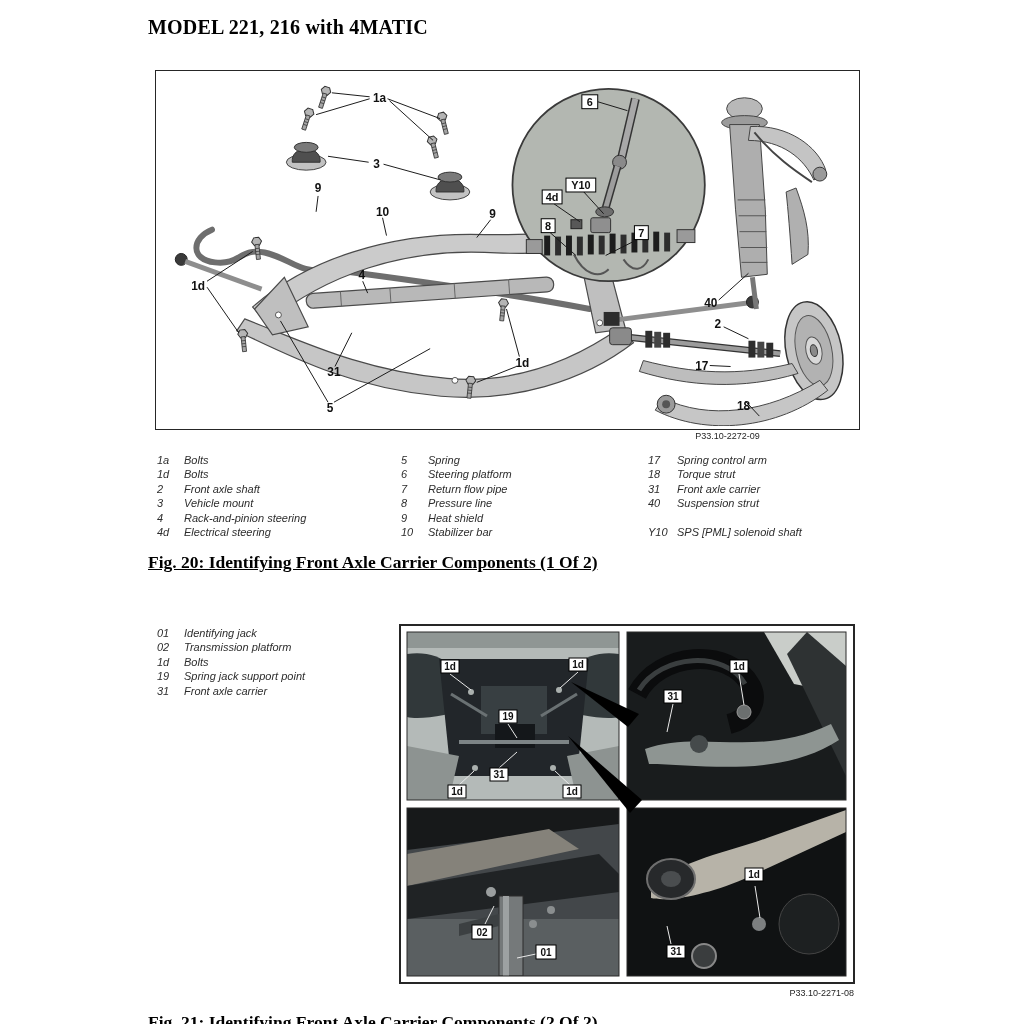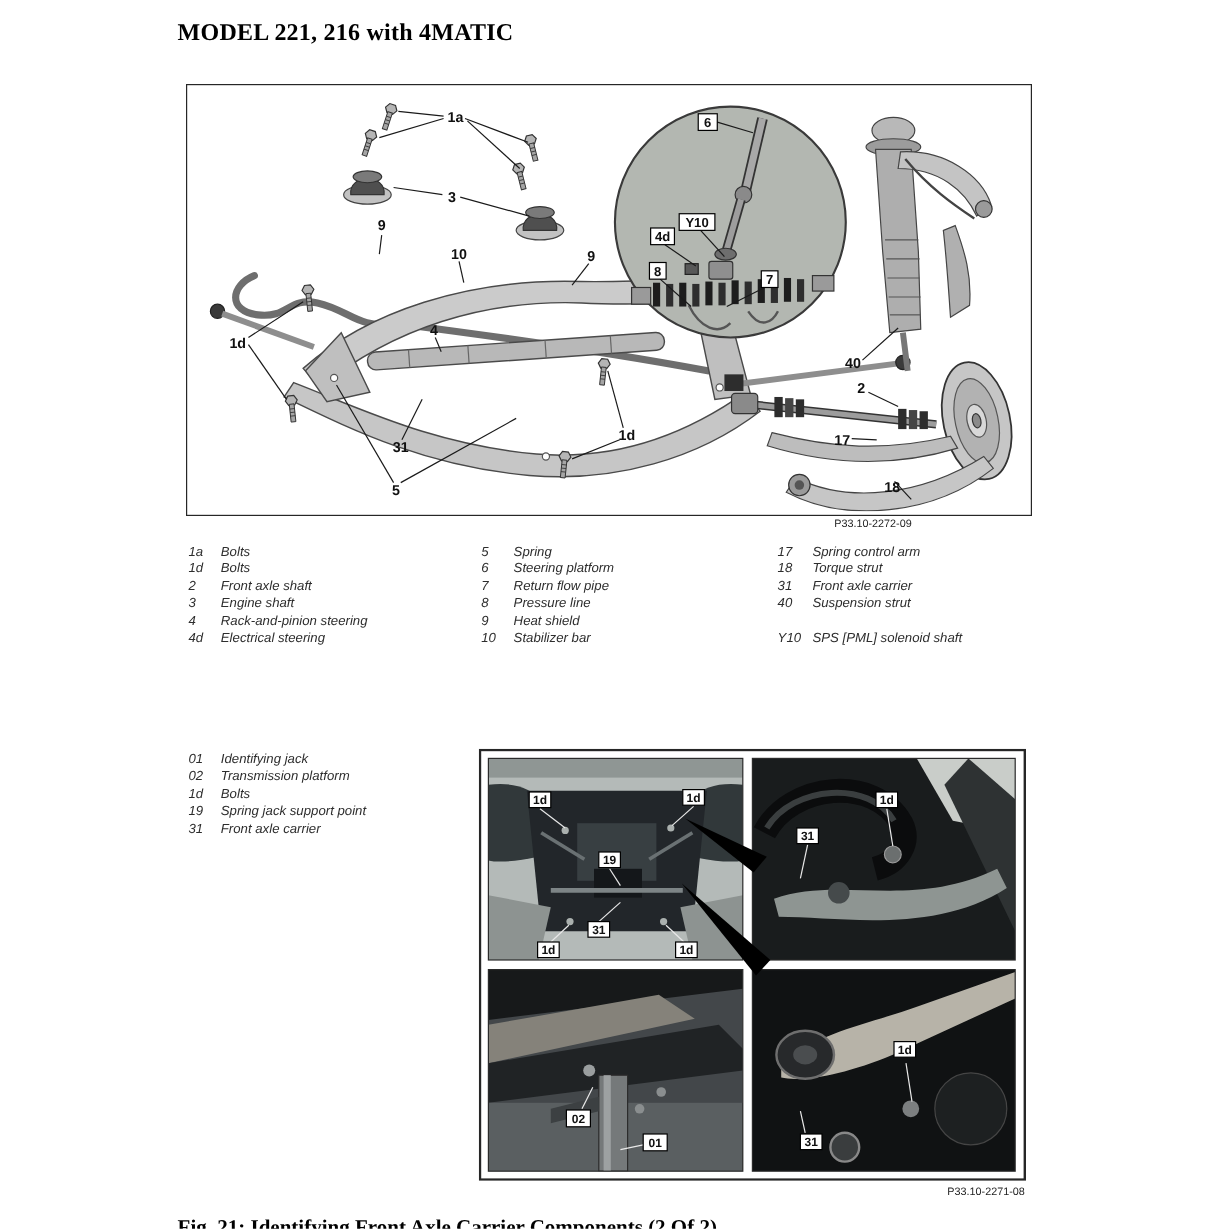--- a/index.html
+++ b/index.html
@@ -245,21 +245,21 @@
     <div class="lrow">
         <span class="lkey">1d</span>
         <span>Bolts</span>
       </div>
     <div class="lrow">
         <span class="lkey">2</span>
         <span>Front axle shaft</span>
       </div>
     <div class="lrow">
         <span class="lkey">3</span>
-        <span>Engine shaft</span>
+        <span>Vehicle mount</span>
       </div>
     <div class="lrow">
         <span class="lkey">4</span>
         <span>Rack-and-pinion steering</span>
       </div>
     <div class="lrow">
         <span class="lkey">4d</span>
         <span>Electrical steering</span>
       </div>
   </div>
@@ -307,20 +307,21 @@
         <span>Suspension strut</span>
       </div>
     <div class="lgap"></div>
     <div class="lrow">
         <span class="lkey">Y10</span>
         <span>SPS [PML] solenoid shaft</span>
       </div>
   </div>
 
   <div class="cap20">
+    <div class="figcap">Fig. 20: Identifying Front Axle Carrier Components (1 Of 2)</div>
   </div>
 
   <div class="legend l21">
     <div class="lrow">
         <span class="lkey">01</span>
         <span>Identifying jack</span>
       </div>
     <div class="lrow">
         <span class="lkey">02</span>
         <span>Transmission platform</span>

